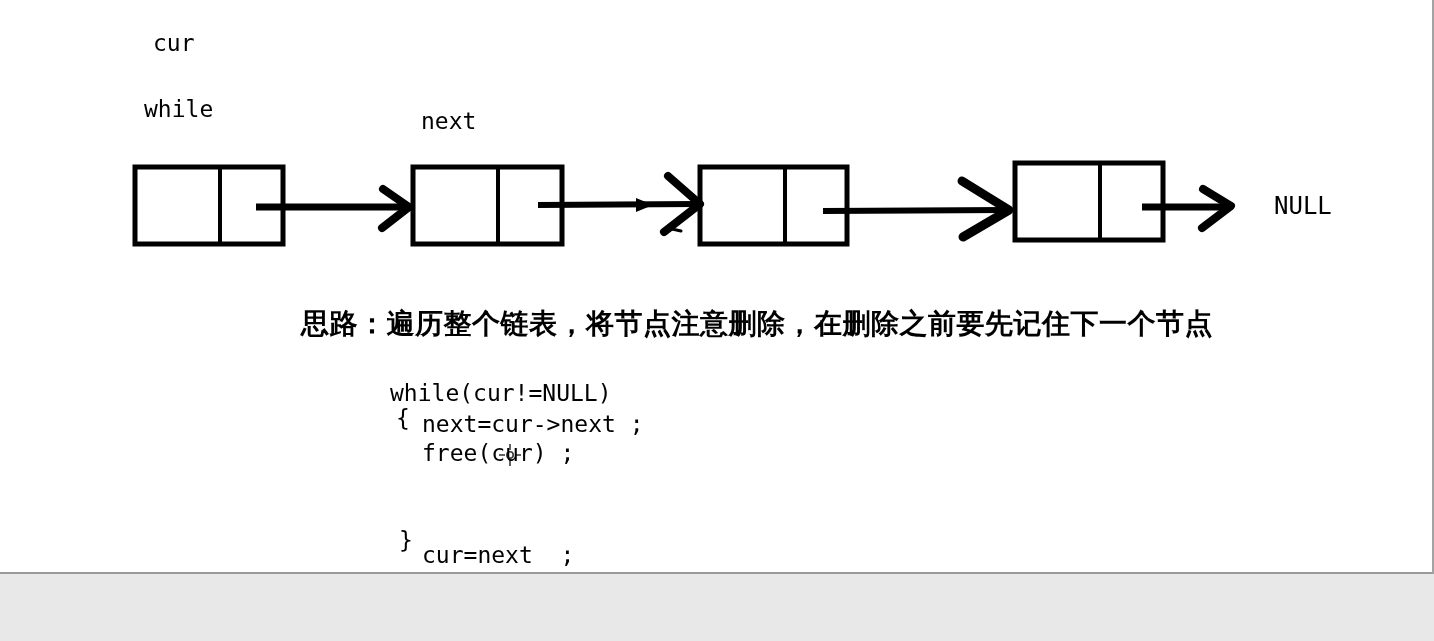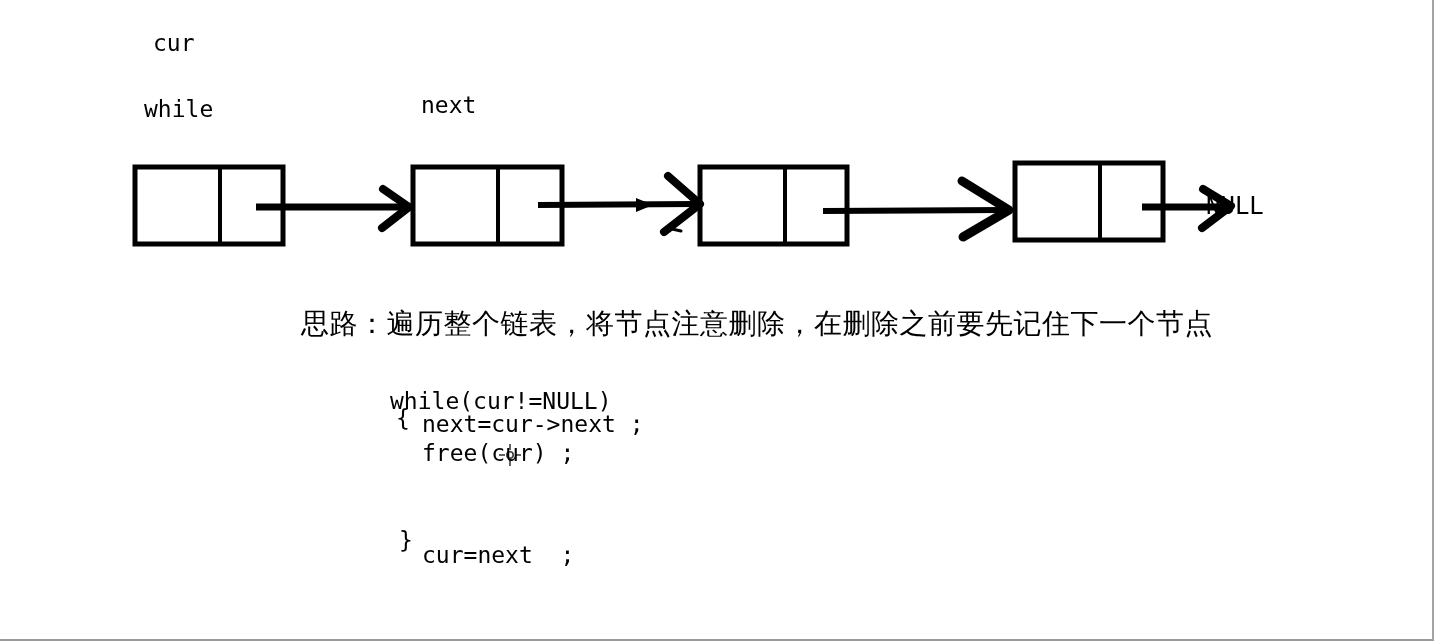--- a/index.html
+++ b/index.html
@@ -1,20 +1,20 @@
 <!DOCTYPE html>
 <html><head>
 <meta charset="utf-8">
 <style>
   * { margin: 0; padding: 0; box-sizing: border-box; }
   html, body { background: #e8e8e8; }
   .page {
     position: relative;
     width: 1434px;
-    height: 641px;
+    height: 574px;
     background: #ffffff;
     border-right: 2px solid #a3a3a3;
     border-bottom: 2px solid #9a9a9a;
     overflow: hidden;
     font-family: "DejaVu Sans", "Liberation Sans", sans-serif;
   }
   svg.diagram { position: absolute; left: 0; top: 0; }
   .label {
     position: absolute;
     color: #000;
@@ -80,27 +80,27 @@
       <circle cx="510" cy="455" r="3.2"></circle>
       <line x1="510" y1="444" x2="510" y2="450"></line>
       <line x1="510" y1="460" x2="510" y2="466"></line>
       <line x1="499" y1="455" x2="505" y2="455"></line>
       <line x1="515" y1="455" x2="521" y2="455"></line>
     </g>
   </svg>
 
   <div class="label mono ptr-label" style="left:153px; top:31px;">cur</div>
   <div class="label mono ptr-label" style="left:144px; top:97px;">while</div>
-  <div class="label mono ptr-label" style="left:421px; top:93px;">next</div>
-  <div class="label mono null-label" style="left:1206px; top:193px;">NULL</div>
+  <div class="label mono ptr-label" style="left:421px; top:109px;">next</div>
+  <div class="label mono null-label" style="left:1274px; top:193px;">NULL</div>
 
-  <div class="label cjk" style="left:301px; top:309px;">思路：遍历整个链表，将节点注意删除，在删除之前要先记住下一个节点</div>
+  <div class="label cjk" style="left:301px; top:309px;font-weight:bold;">思路：遍历整个链表，将节点注意删除，在删除之前要先记住下一个节点</div>
 
   <div>
-    <div class="label mono code-line" style="left:390px; top:381px;margin-top:8px;">while(cur!=NULL)</div>
+    <div class="label mono code-line" style="left:390px; top:381px;">while(cur!=NULL)</div>
     <div class="label mono code-line" style="left:396px; top:406px;">{</div>
     <div class="label mono code-line" style="left:422px; top:412px;">next=cur-&gt;next ;</div>
     <div class="label mono code-line" style="left:422px; top:441px;">free(cur) ;</div>
     <div class="label mono code-line" style="left:422px; top:495px;margin-top:48px;">cur=next  ;</div>
     <div class="label mono code-line" style="left:399px; top:528px;">}</div>
   </div>
 
 
 </div>
 

